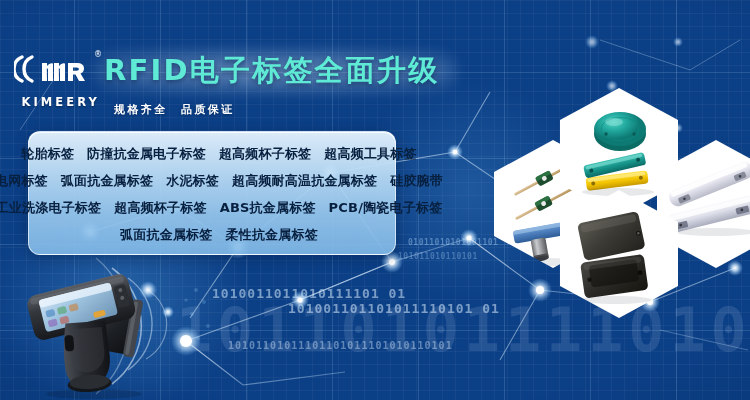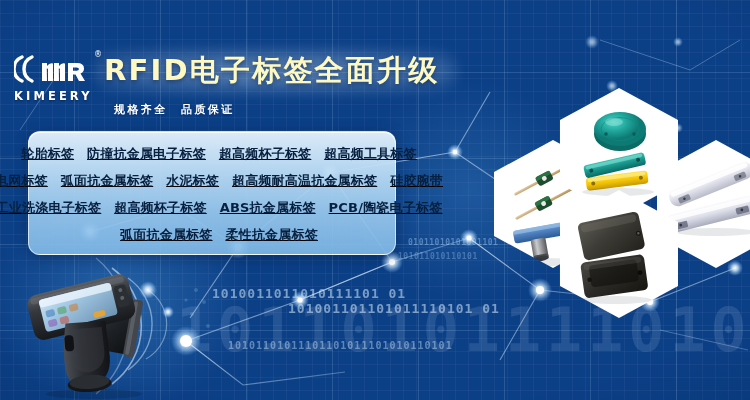--- a/index.html
+++ b/index.html
@@ -52,42 +52,41 @@
   .midbin.b5 { left:398px; top:252px; font-size:8px; letter-spacing:.5px; color:rgba(200,230,255,.30); }
 
   
   .netsvg { position:absolute; inset:0; pointer-events:none; }
 
   
   #logo { position:absolute; left:14px; top:52px; width:86px; }
   .logo-mark { position:relative; height:34px; }
   .logo-mark svg { display:block; }
   .logo-reg { position:absolute; right:-2px; top:-2px; color:#fff; font-size:8px; }
-  .logo-word { margin-top:3px; color:#fff; font-size:11.5px; letter-spacing:3.1px;
-    font-weight:700; text-align:left; text-shadow:0 1px 2px rgba(0,0,0,.4); }
+  .logo-word { margin-top:9px; color:#fff; font-size:11.5px; letter-spacing:3.1px;
+    font-weight:700; text-align:right; text-shadow:0 1px 2px rgba(0,0,0,.4); }
 
   
   .cloudband { position:absolute; left:96px; top:50px; width:360px; height:42px;
     border-radius:21px; filter:blur(7px);
     background:radial-gradient(ellipse at 50% 50%, rgba(210,228,245,.40) 0%, rgba(200,220,242,.26) 55%, rgba(190,215,240,0) 100%); }
   #headline { position:absolute; left:104px; top:51px; width:348px; height:40px;
-    display:flex; align-items:center; color:#fef9c3; font-size:29px; font-weight:700;
+    display:flex; align-items:center; color:#5eead4; font-size:29px; font-weight:700;
     letter-spacing:2.2px; text-shadow:0 2px 5px rgba(5,30,70,.55); }
   #subhead { position:absolute; left:114px; top:102px; color:#ffffff;
     font-size:11px; font-weight:700; letter-spacing:2.4px;
     text-shadow:0 1px 3px rgba(5,30,70,.6); }
 
   
   #tagpanel {
     position:absolute; left:28px; top:131px; width:368px; height:124px;
     border-radius:12px; padding:8px 0 0 14px;
     background:linear-gradient(180deg, rgba(226,240,252,.97) 0%, rgba(186,219,244,.95) 34%, rgba(150,198,236,.93) 68%, rgba(128,184,230,.92) 100%);
     border:1.4px solid rgba(255,255,255,.62);
     box-shadow:0 3px 14px rgba(2,26,62,.40), inset 0 1px 0 rgba(255,255,255,.85);
-    text-decoration:underline;
   }
   .tag-row { display:flex; justify-content:center; align-items:center;
     gap:13px; height:27px; white-space:nowrap; }
   .tag-row span { color:#08203f; font-size:13px; font-weight:700; letter-spacing:.2px; }
 
   
   .hex { position:absolute;
     clip-path:polygon(50% 0%, 100% 25%, 100% 75%, 50% 100%, 0% 75%, 0% 25%);
     background:#ffffff; overflow:hidden;
     filter:drop-shadow(0 3px 9px rgba(2,22,55,.42)); }

